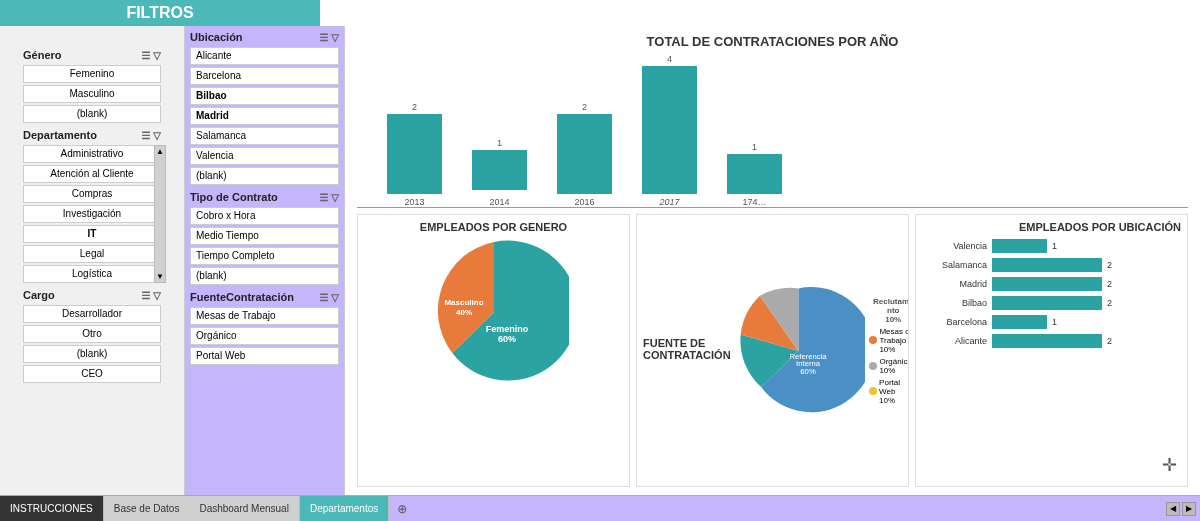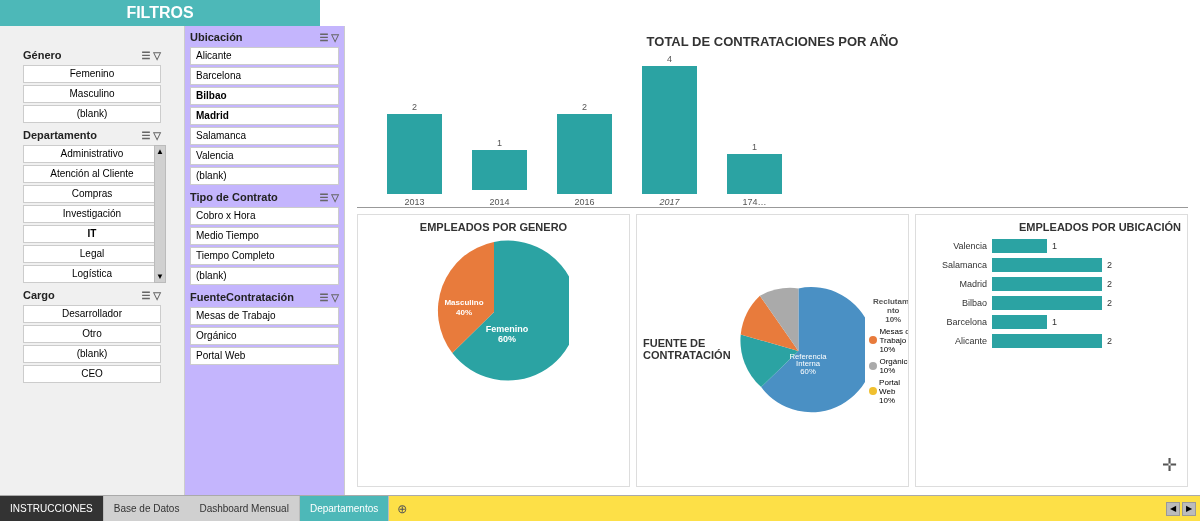--- a/index.html
+++ b/index.html
@@ -247,21 +247,21 @@
             </div>
           </div>
 
           <div style="position:absolute; bottom:10px; right:10px; font-size:18px; color:#555; cursor:crosshair;">✛</div>
         </div>
 
       </div>
     </div>
   </div>
 
-  <div style="height:26px; background:#fde047; display:flex; align-items:center; border-top:1px solid #aaa; flex-shrink:0;">
+  <div style="height:26px; background:#c4b5fd; display:flex; align-items:center; border-top:1px solid #aaa; flex-shrink:0;">
     <div style="padding:4px 10px; font-size:10px; cursor:pointer; background:#333; color:white; height:100%; display:flex; align-items:center;">INSTRUCCIONES</div>
     <div style="padding:4px 10px; font-size:10px; cursor:pointer; background:#d0d0d0; color:#333; height:100%; display:flex; align-items:center; border-left:1px solid #bbb;">Base de Datos</div>
     <div style="padding:4px 10px; font-size:10px; cursor:pointer; background:#d0d0d0; color:#333; height:100%; display:flex; align-items:center; border-right:1px solid #bbb;">Dashboard Mensual</div>
     <div style="padding:4px 10px; font-size:10px; cursor:pointer; background:#4db8b8; color:white; height:100%; display:flex; align-items:center; border-right:1px solid #bbb;">Departamentos</div>
     <div style="padding:4px 8px; font-size:12px; cursor:pointer; color:#555;">⊕</div>
     <div style="margin-left:auto; display:flex; align-items:center; padding-right:4px; gap:2px;">
       <div style="width:14px; height:14px; background:#bbb; border:1px solid #999; font-size:8px; display:flex; align-items:center; justify-content:center; cursor:pointer;">◀</div>
       <div style="width:14px; height:14px; background:#bbb; border:1px solid #999; font-size:8px; display:flex; align-items:center; justify-content:center; cursor:pointer;">▶</div>
     </div>
   </div>

